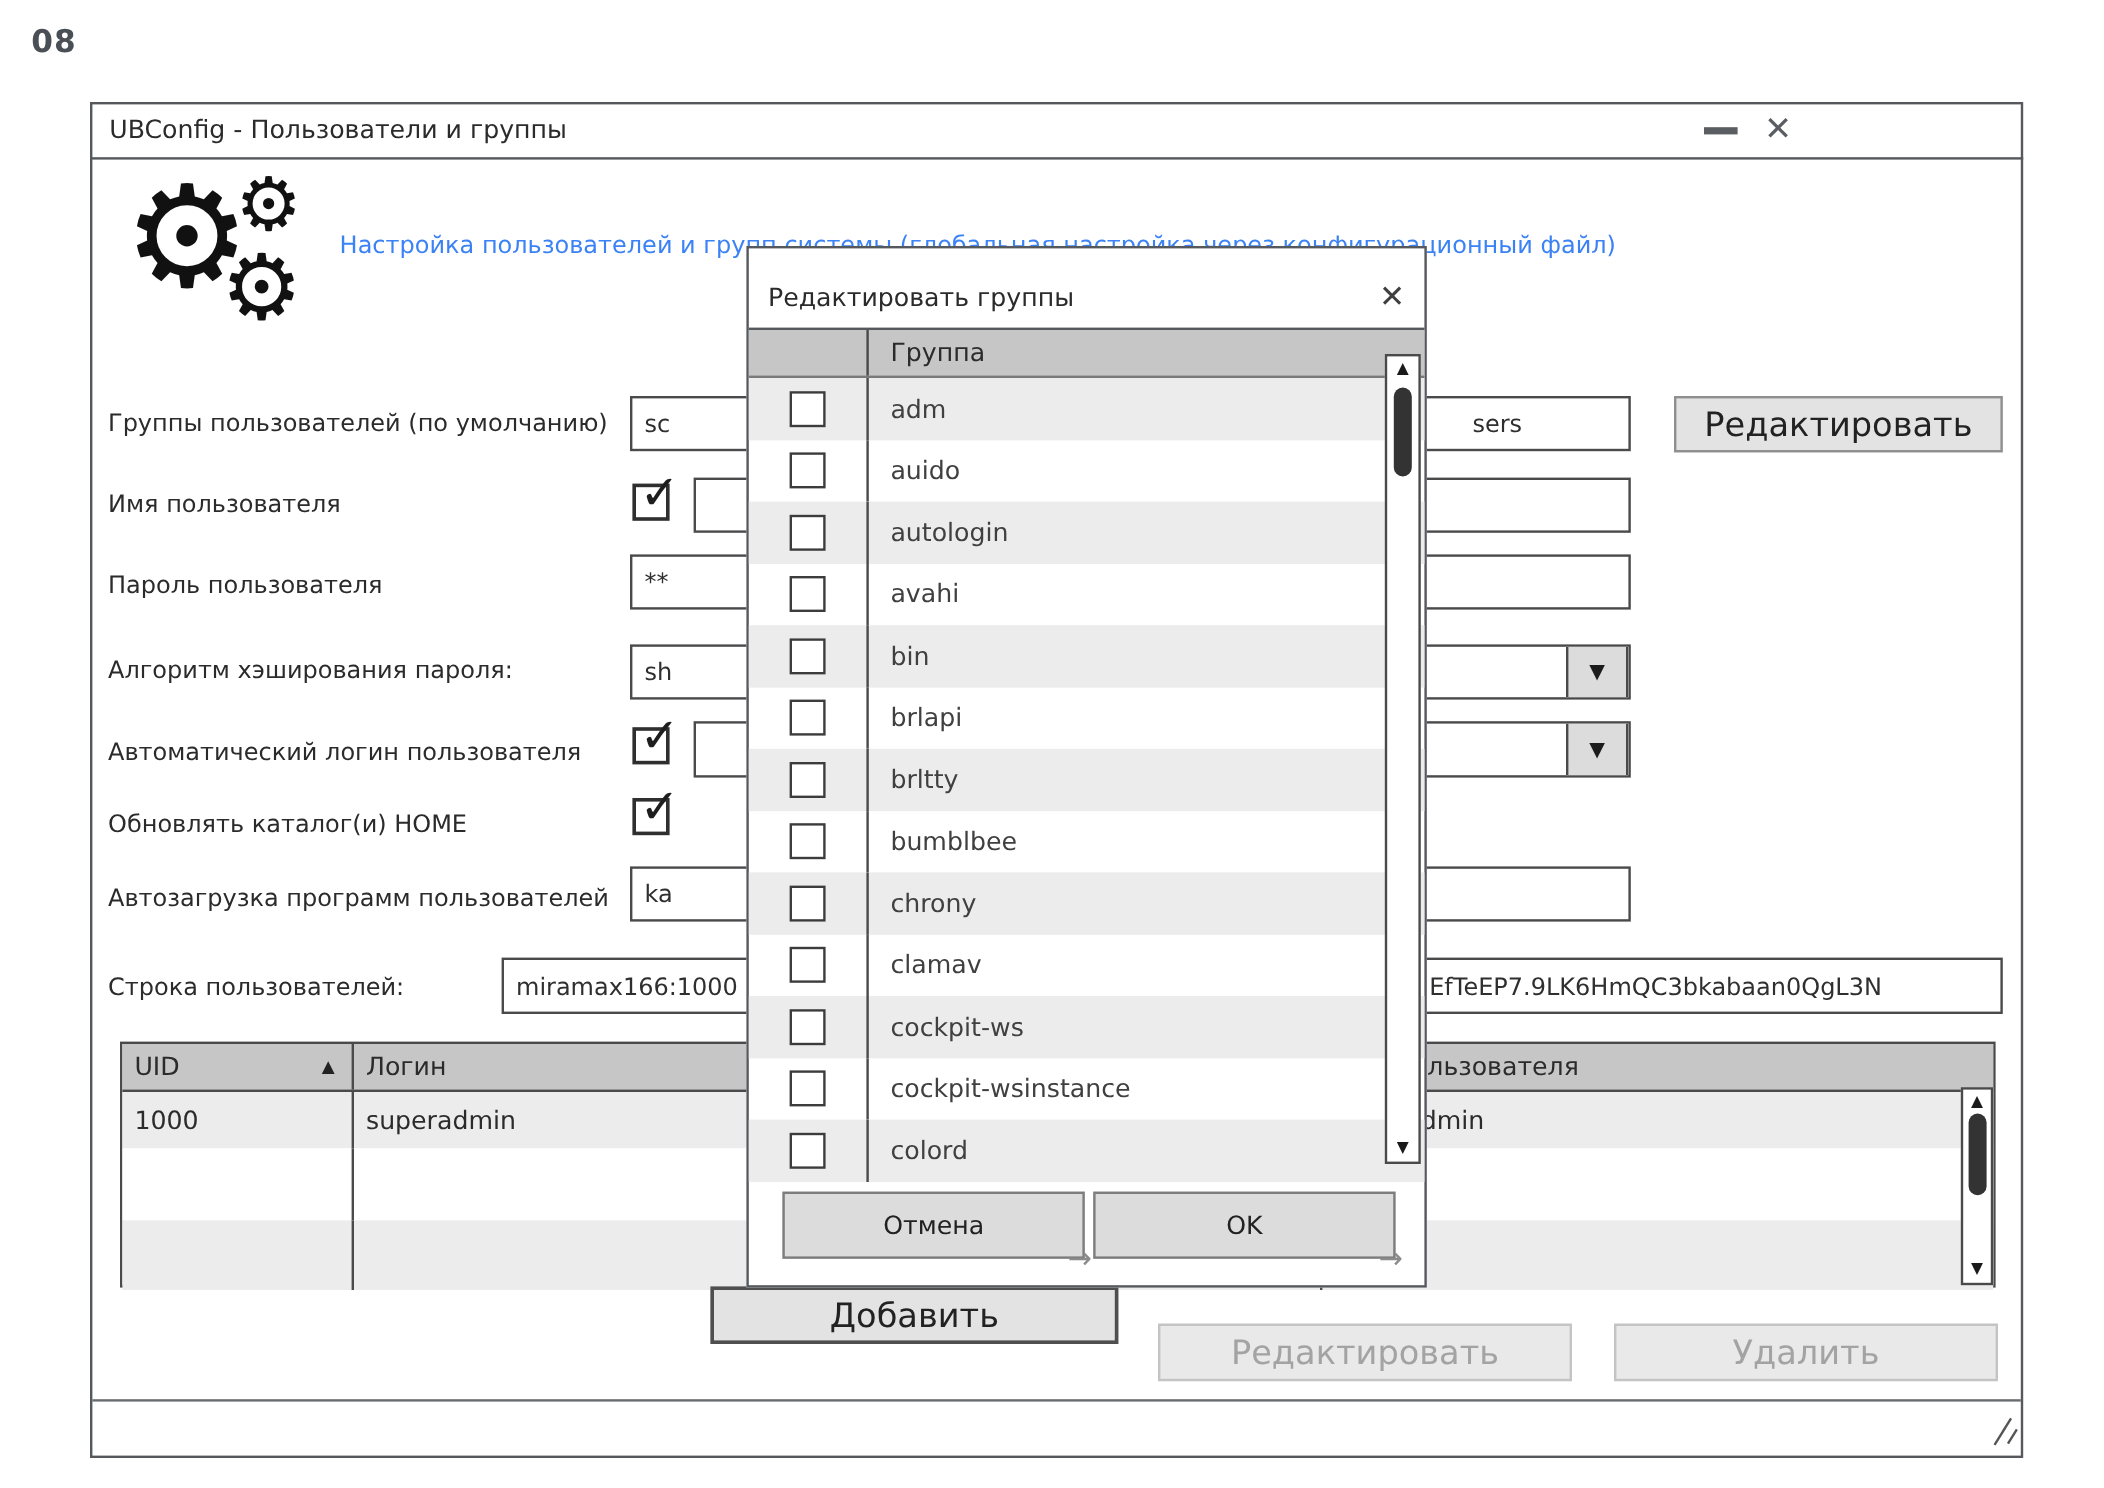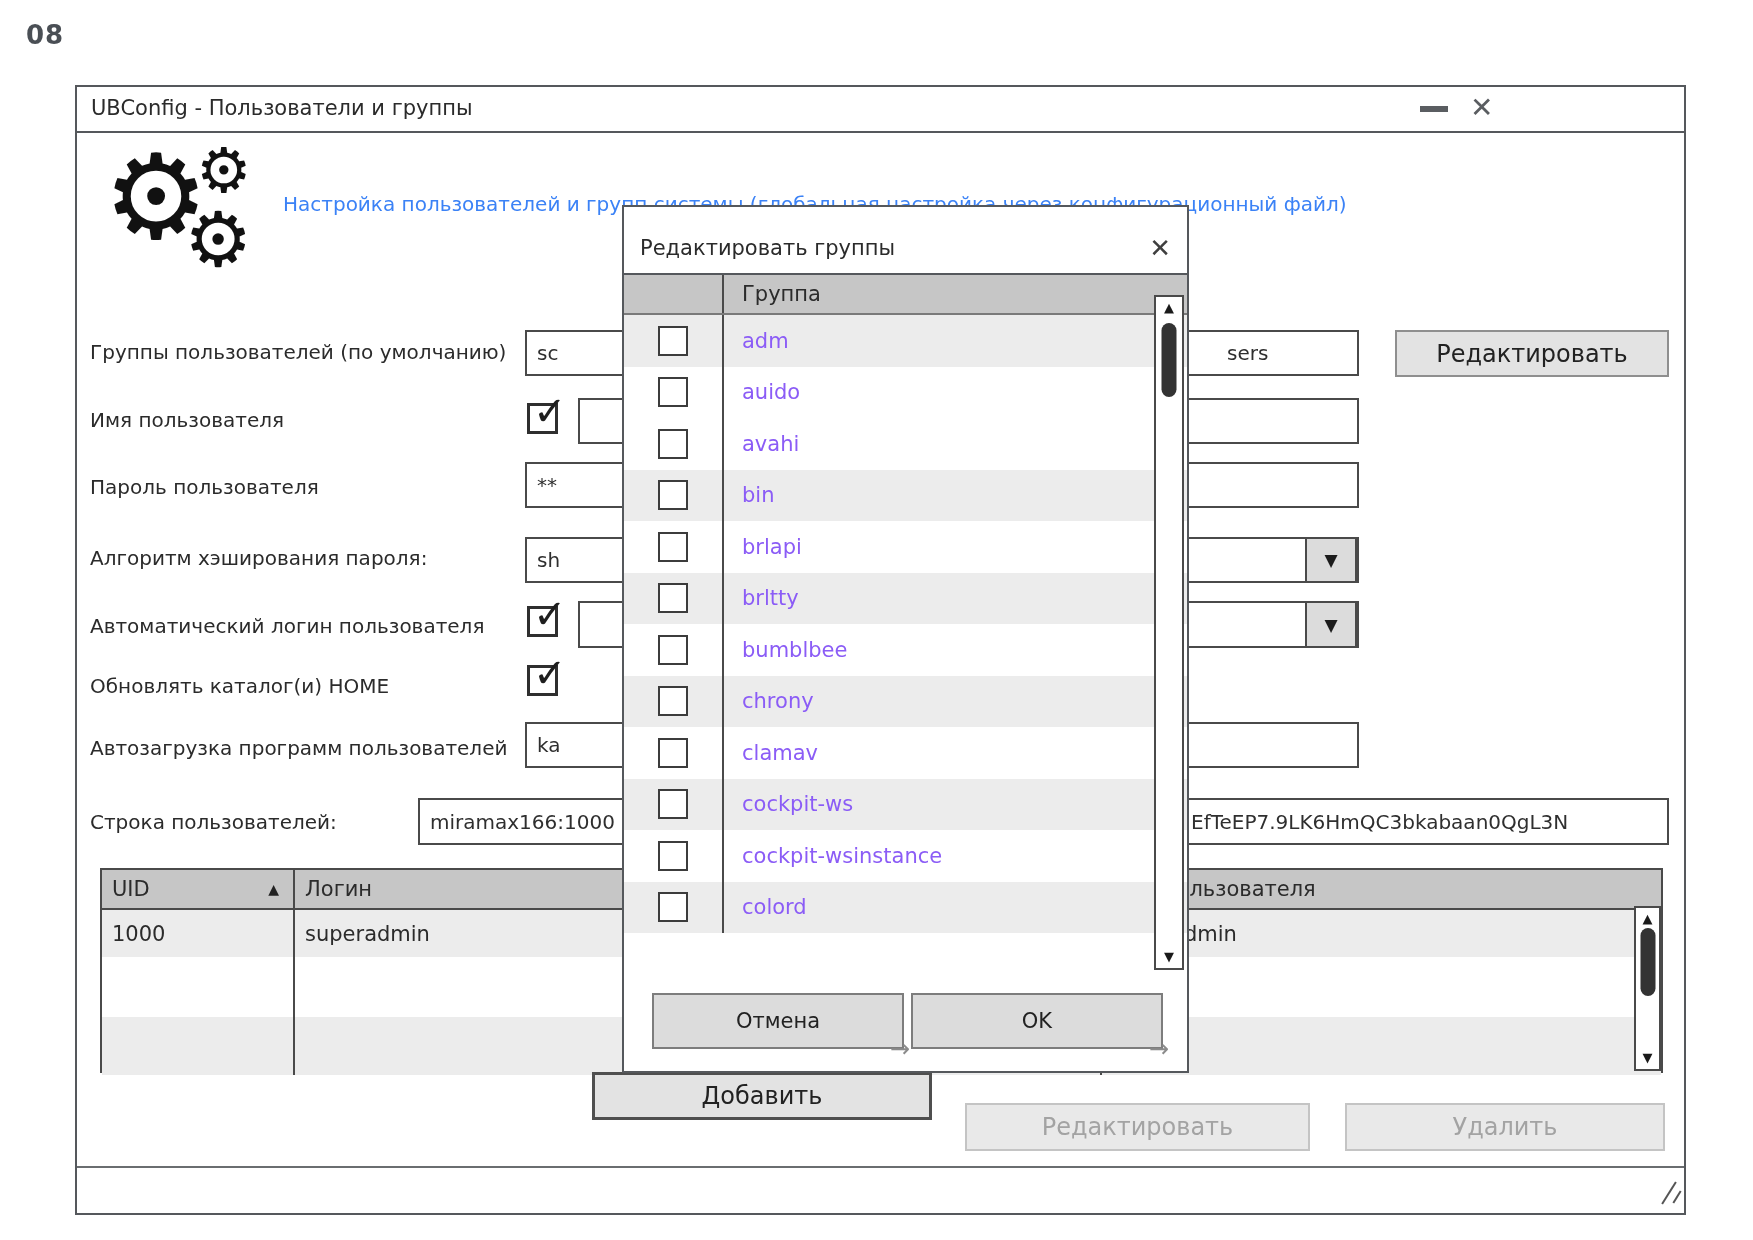--- a/index.html
+++ b/index.html
@@ -25,21 +25,21 @@
 
   .input{background:#fff;border:2px solid #4a4a4a;display:flex;align-items:center;
          padding:0 10px;font-size:20px;color:#2f2f2f;white-space:nowrap;overflow:hidden;}
   .frag{position:absolute;top:50%;transform:translateY(-50%);font-size:20px;color:#2f2f2f;white-space:nowrap;}
   .combo-btn{position:absolute;right:0;top:-2px;bottom:-2px;width:48px;background:#dcdcdc;
              border:2px solid #4a4a4a;display:flex;align-items:center;justify-content:center;
              color:#1c1c1c;font-size:17px;}
   .checkbox{width:31px;height:31px;border:3px solid #2f2f2f;background:#fff;}
   .checkmark{position:absolute;left:3px;top:-18px;font-size:40px;font-weight:bold;color:#1e1e1e;}
 
-  .btn{display:flex;align-items:center;justify-content:center;font-size:24px;
+  .btn{display:flex;align-items:center;justify-content:center;font-size:28px;
        background:#e3e3e3;border:2px solid #8f8f8f;color:#222;}
   .btn.strong{border:3px solid #4f4f4f;}
   .btn.disabled{background:#e9e9e9;border:2px solid #c4c4c4;color:#a3a3a3;}
 
   
   .utable{left:100px;top:868px;width:1563px;height:205px;border:2px solid #4a4a4a;background:#fff;}
   .uhead{display:flex;height:38px;background:#c6c6c6;border-bottom:2px solid #4a4a4a;
          font-size:21px;align-items:center;}
   .uhead .c1{width:193px;display:flex;align-items:center;justify-content:space-between;
              padding:0 14px 0 10px;border-right:2px solid #4a4a4a;height:100%;box-sizing:border-box;}
@@ -66,21 +66,21 @@
   .dlg-close{font-size:26px;color:#3f3f3f;line-height:1;}
   .dlg-head{height:38px;background:#c6c6c6;border-bottom:2px solid #7a7a7a;display:flex;font-size:21px;}
   .dlg-head .hc1{width:100px;border-right:2px solid #4a4a4a;box-sizing:border-box;}
   .dlg-head .hc2{flex:1;display:flex;align-items:center;padding-left:18px;}
   .glist{display:flex;flex-direction:column;}
   .grow{height:51.5px;display:flex;align-items:center;}
   .grow.alt{background:#ececec;}
   .gcb-cell{width:100px;display:flex;align-items:center;justify-content:center;
             border-right:2px solid #4a4a4a;height:100%;box-sizing:border-box;}
   .gcb{width:26px;height:26px;border:2.5px solid #3c3c3c;background:#fff;}
-  .gname{padding-left:18px;font-size:21px;color:#8b5cf6;}
+  .gname{padding-left:18px;font-size:21px;color:#404040;}
   .dlg-btn{position:absolute;height:52px;background:#dcdcdc;border:2px solid #7d7d7d;
            display:flex;align-items:center;justify-content:center;font-size:21px;color:#222;}
   .cursor-arrow{position:absolute;right:-8px;bottom:-16px;font-size:24px;color:#8b8b8b;}
 
   .status-sep{border-top:2px solid #6a6d70;}
   .grip-bar{position:absolute;width:2px;background:#555;transform:rotate(32deg);}
 </style>
 </head>
 <body>
 
@@ -223,20 +223,26 @@
             <span class="gcb"></span>
           </div>
         <span class="gname">adm</span>
       </div>
       <div class="grow">
         <div class="gcb-cell">
             <span class="gcb"></span>
           </div>
         <span class="gname">auido</span>
       </div>
+      <div class="grow alt">
+        <div class="gcb-cell">
+            <span class="gcb"></span>
+          </div>
+        <span class="gname">autologin</span>
+      </div>
       <div class="grow">
         <div class="gcb-cell">
             <span class="gcb"></span>
           </div>
         <span class="gname">avahi</span>
       </div>
       <div class="grow alt">
         <div class="gcb-cell">
             <span class="gcb"></span>
           </div>

